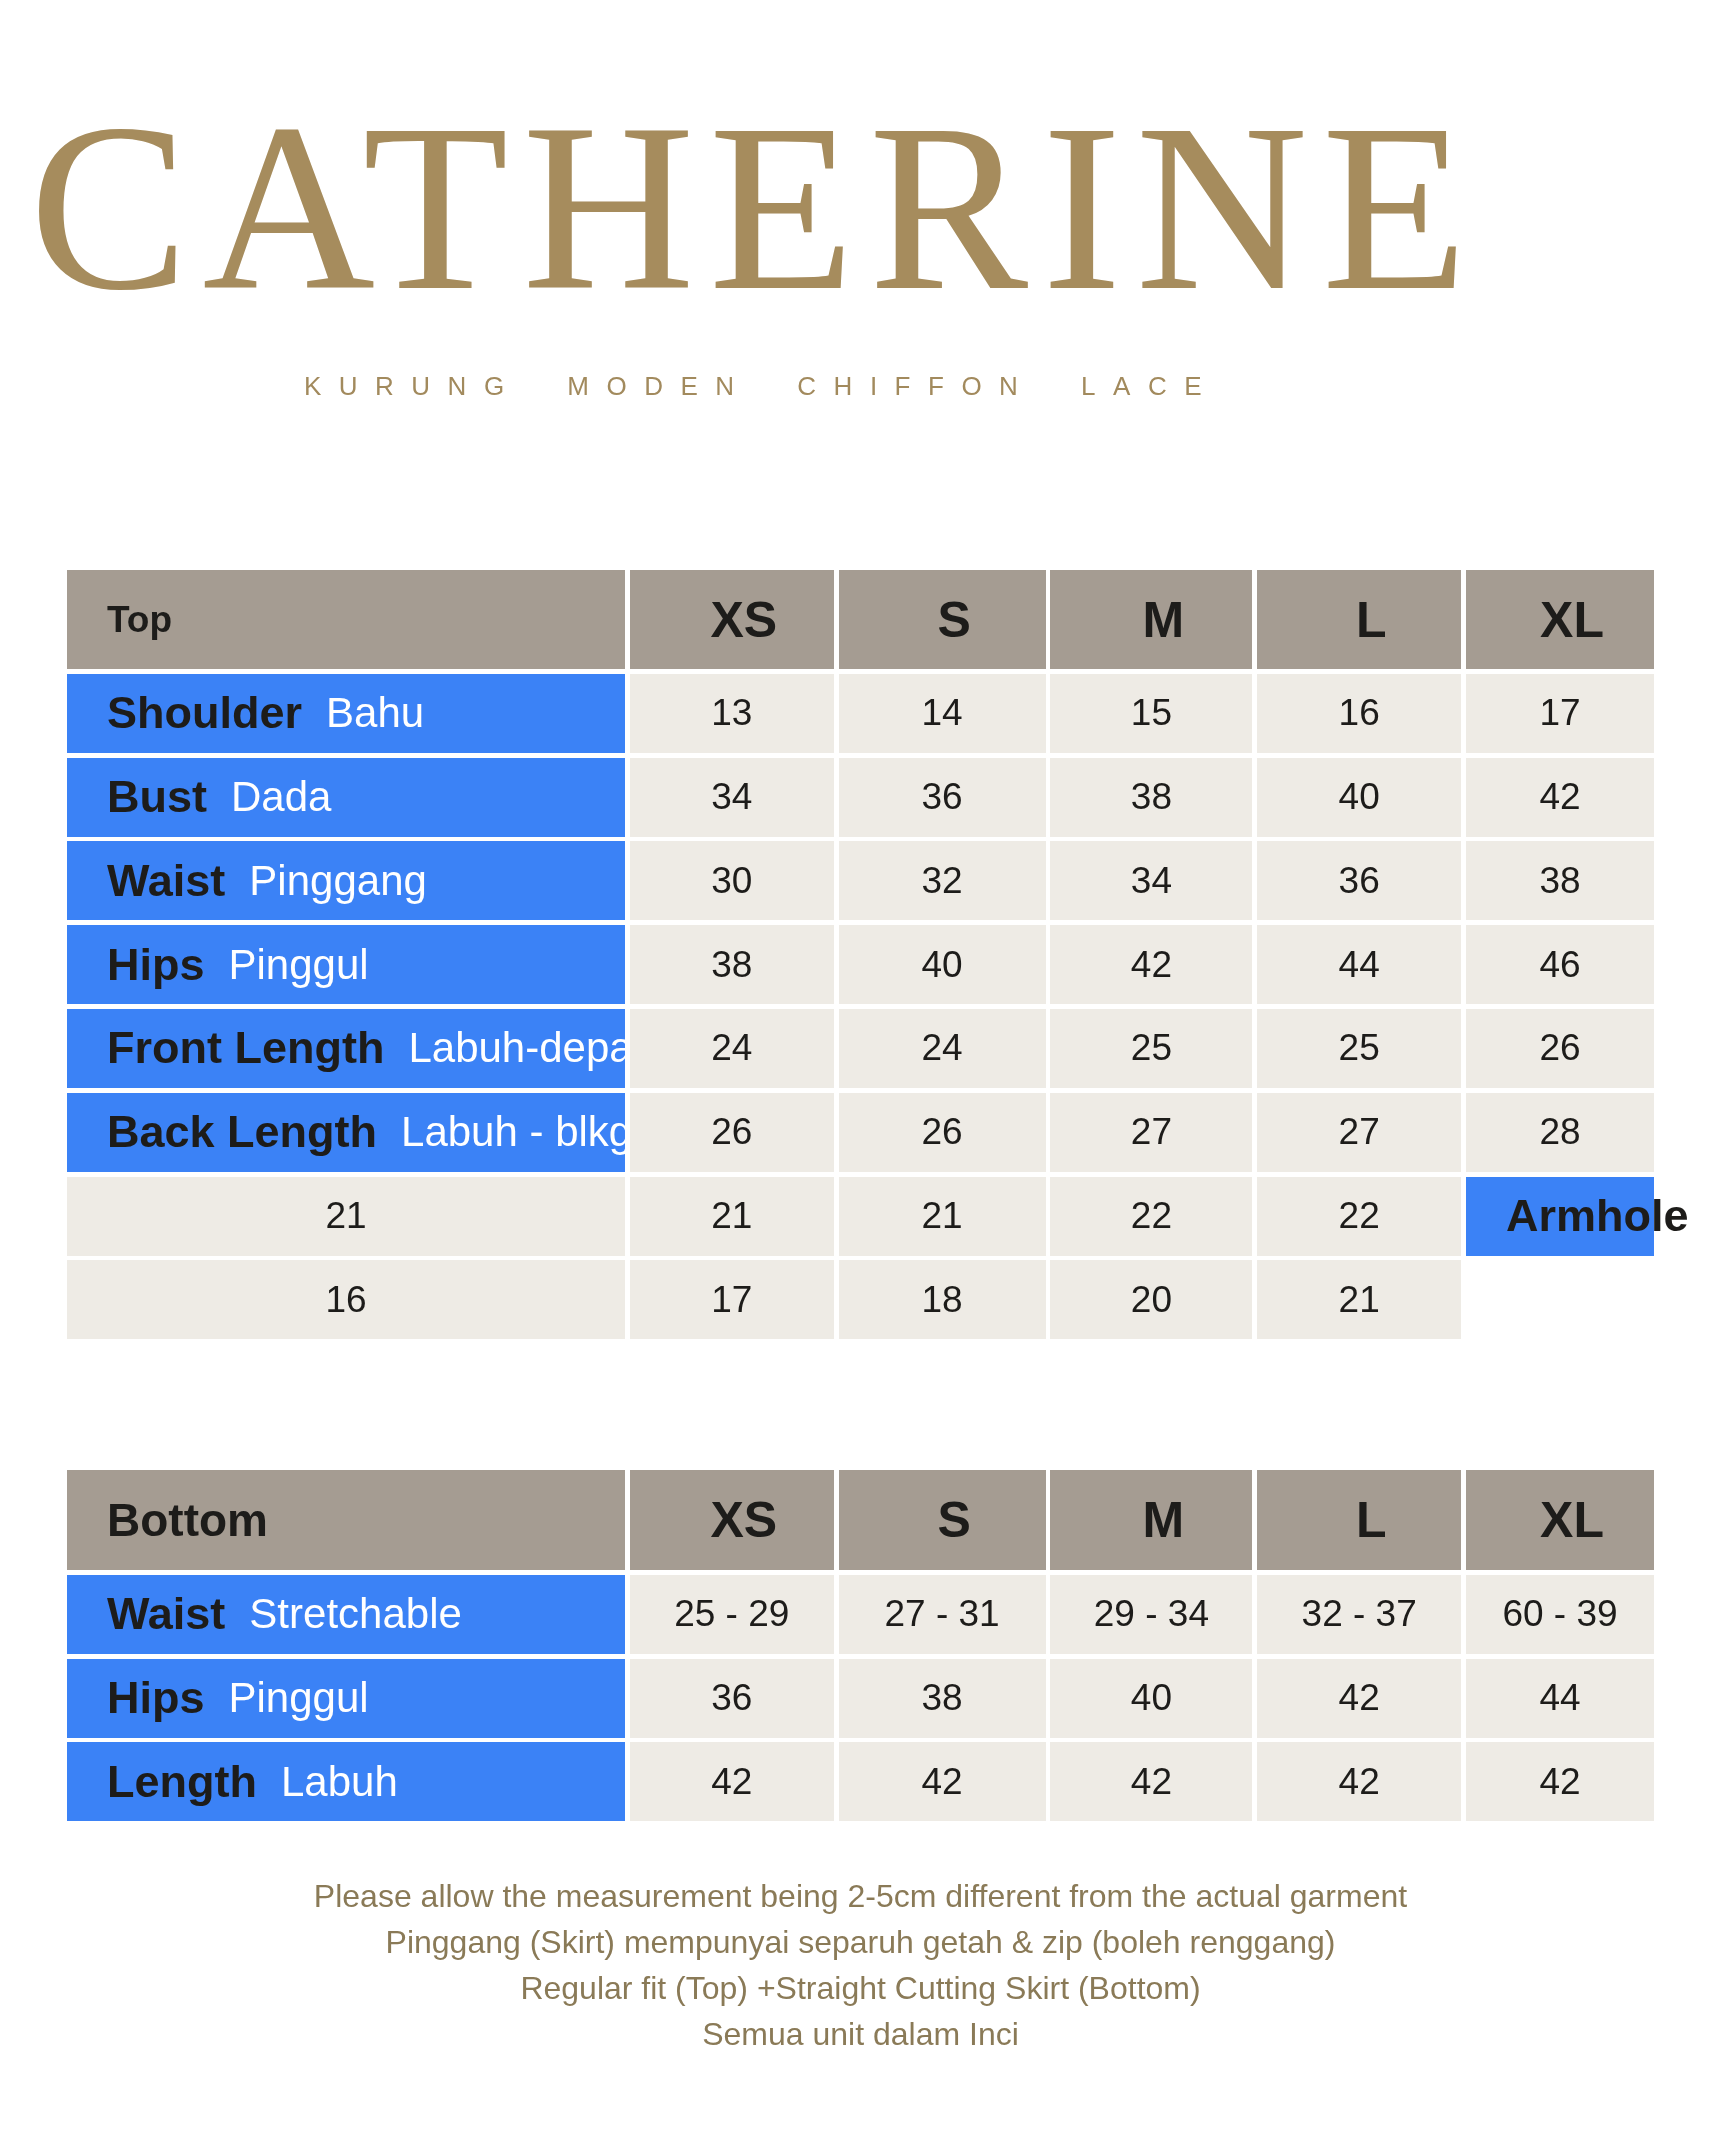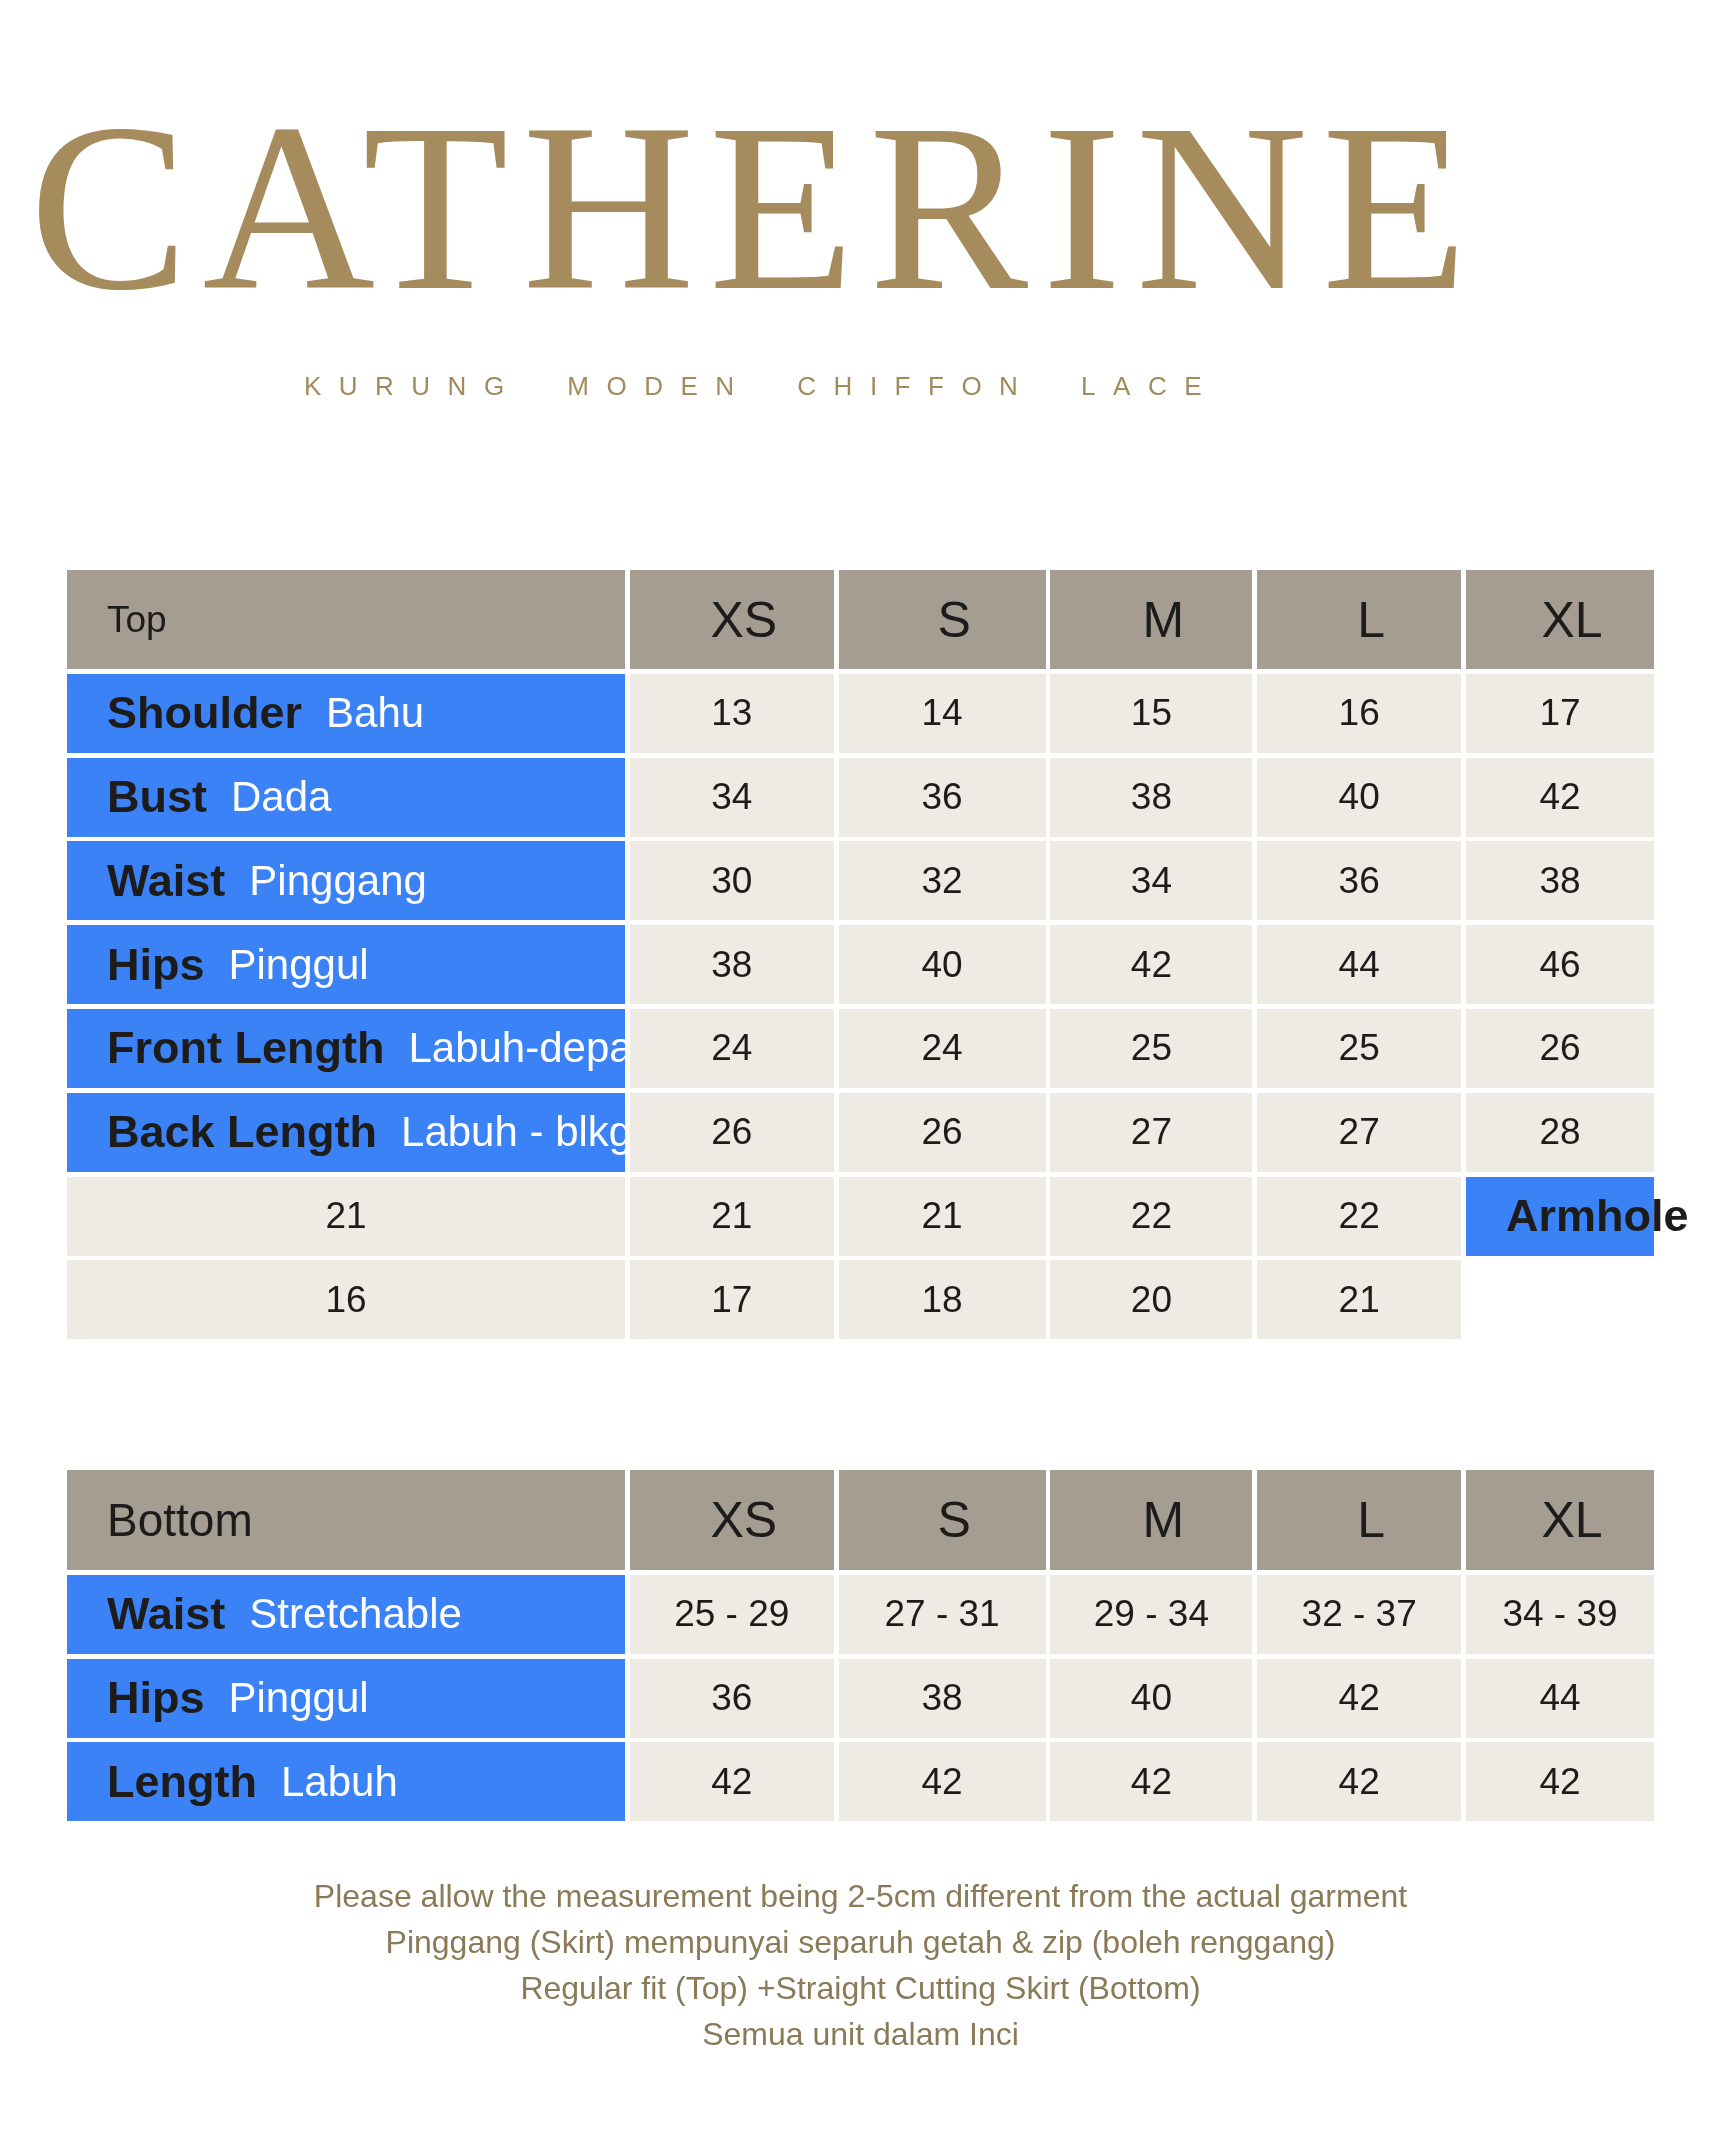--- a/index.html
+++ b/index.html
@@ -33,21 +33,21 @@
   .size-table{
     position:absolute;left:67px;width:1587px;
     display:grid;
     grid-template-columns:558px 204px 207px 202px 204px 188px;
     gap:4.8px 4.8px;
     background:#ffffff;
   }
   .table-top{top:570px;grid-template-rows:99px repeat(8,79px);}
   .table-bottom{top:1470px;grid-template-rows:100px repeat(3,79px);}
   .cell{display:flex;align-items:center;min-width:0;}
-  .head{background:#a59c92;color:#1d1c1a;font-weight:normal;}
+  .head{background:#a59c92;color:#1d1c1a;font-weight:bold;}
   .head.section{justify-content:flex-start;padding-left:40px;font-size:37px;}
   .table-bottom .head.section{font-size:46px;}
   .head.size{justify-content:center;font-size:50px;padding-left:24px;}
   .label{
     background:#3b82f6;
     justify-content:flex-start;
     padding-left:40px;
     white-space:nowrap;
   }
   .label .en{font-weight:bold;font-size:45px;color:#1d1c1a;}
@@ -166,21 +166,21 @@
   <div class="cell head size">XL</div>
 
   <div class="cell label">
     <span class="en">Waist</span>
     <span class="my">Stretchable</span>
   </div>
   <div class="cell val">25 - 29</div>
   <div class="cell val">27 - 31</div>
   <div class="cell val">29 - 34</div>
   <div class="cell val">32 - 37</div>
-  <div class="cell val">34 - 39</div>
+  <div class="cell val">60 - 39</div>
 
   <div class="cell label">
     <span class="en">Hips</span>
     <span class="my">Pinggul</span>
   </div>
   <div class="cell val">36</div>
   <div class="cell val">38</div>
   <div class="cell val">40</div>
   <div class="cell val">42</div>
   <div class="cell val">44</div>

